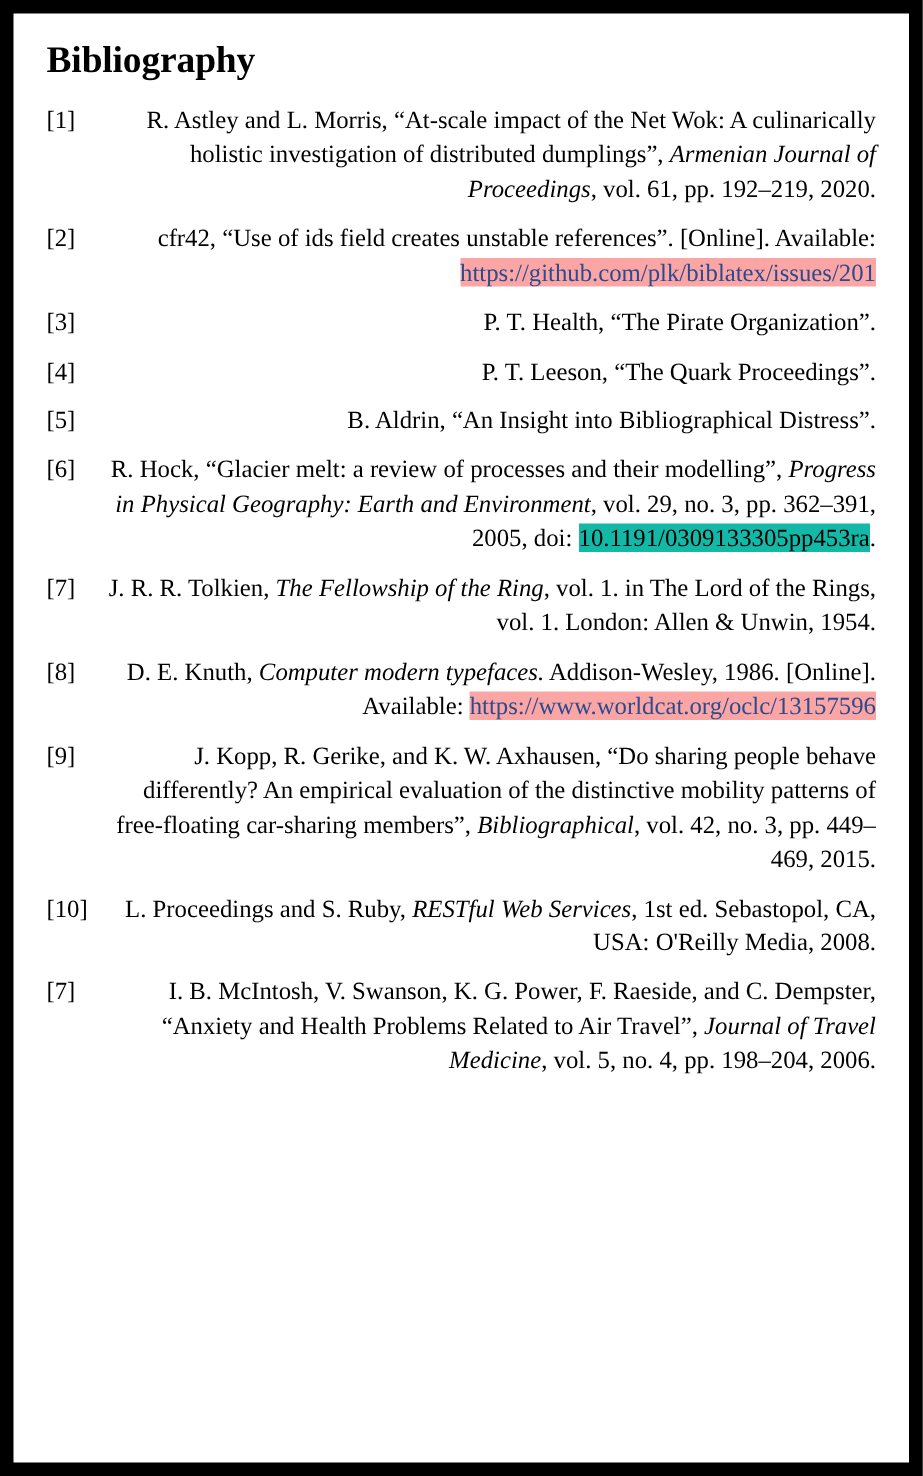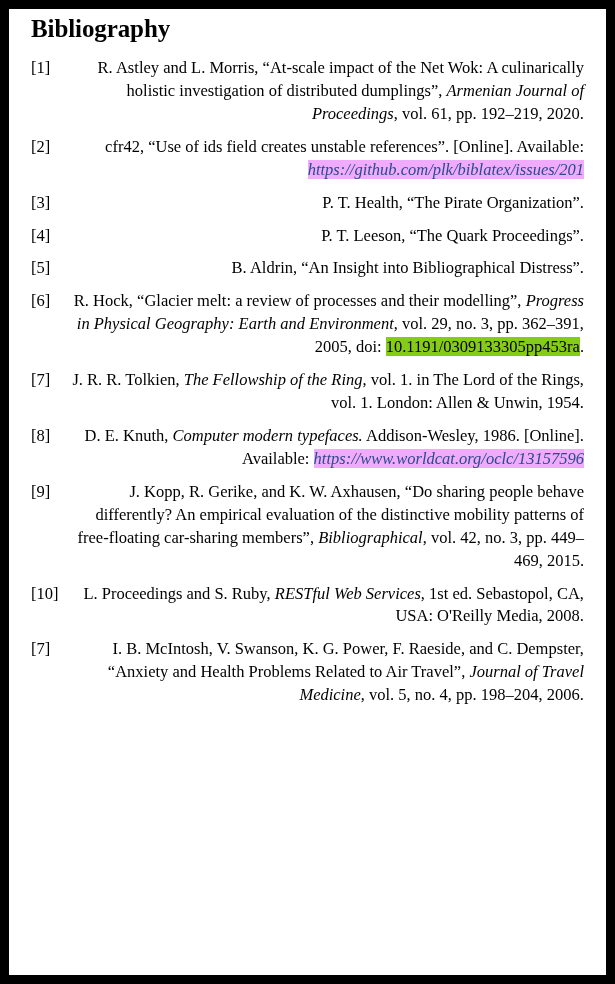--- a/index.html
+++ b/index.html
@@ -17,21 +17,21 @@
     position: absolute;
     left: 9px;
     top: 9px;
     width: 597px;
     height: 966px;
     background: #ffffff;
     box-sizing: border-box;
     overflow: hidden;
   }
   .inner {
-    padding: 6px 22px 0 22px;
+    padding: 18px 22px 0 22px;
   }
   h1.biblio-title {
     font-family: "Liberation Serif", serif;
     font-size: 25px;
     font-weight: bold;
     margin: 0 0 14px 0;
     letter-spacing: -0.1px;
     color: #000;
   }
   .entry {
@@ -50,25 +50,24 @@
   }
   .entry .body {
     flex: 1 1 auto;
     text-align: right;
   }
   .it {
     font-style: italic;
   }
   .link {
     color: #2a4b8d;
-    background: #f0abfc;
-    font-style: italic;
+    background: #fca5a5;
   }
   .doi {
-    background: #84cc16;
+    background: #14b8a6;
     color: #000;
   }
 </style>
 </head>
 <body>
 
 <div class="page">
   <div class="inner">
     <h1 class="biblio-title">Bibliography</h1>
     <div id="entries">

